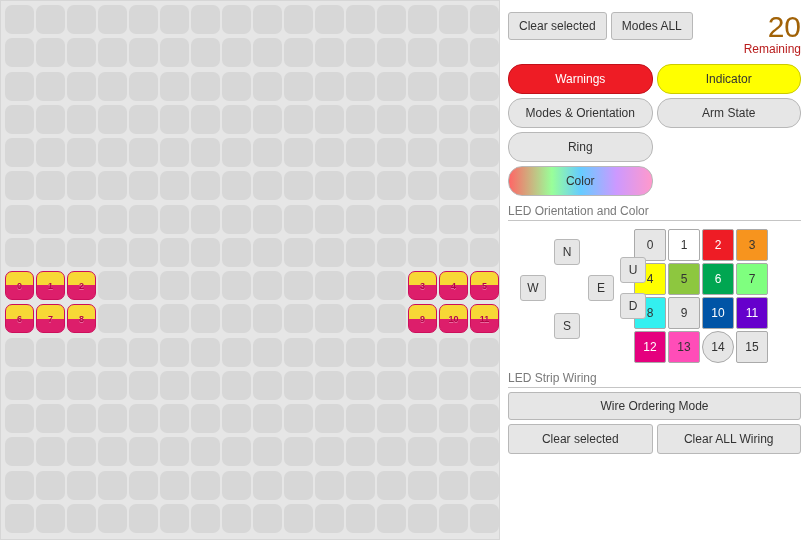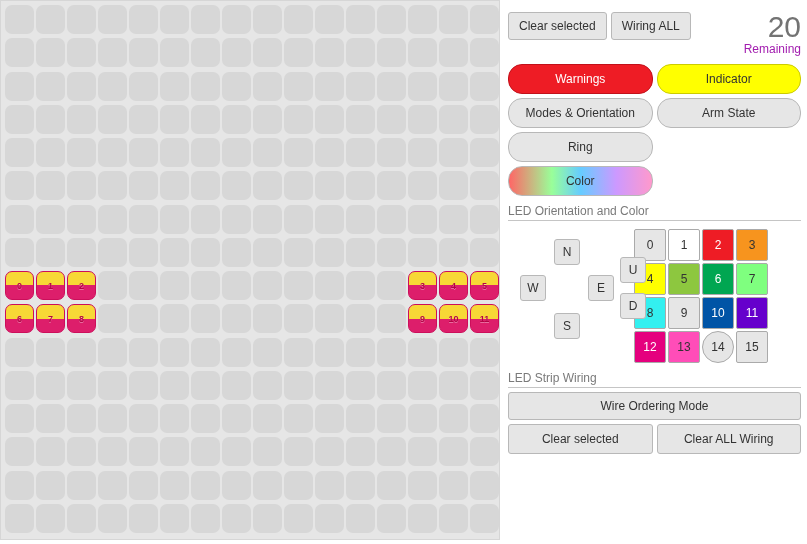--- a/index.html
+++ b/index.html
@@ -7,22 +7,22 @@
 .panel{display:flex;width:807px;height:544px}
 .left{width:500px;height:540px;background:#e6e6e6;border:1px solid #d6d6d6;padding:3px;display:flex;flex-direction:column;justify-content:flex-start}
 .grid{display:grid;grid-template-columns:repeat(16,1fr);grid-template-rows:repeat(16,1fr);gap:0;width:494px;height:534px}
 .cell{width:29px;height:29px;margin:1px;border-radius:7px;background:#d7d7d7;font-size:10px;display:flex;align-items:center;justify-content:center;color:#000}
 .cell.wi{background:linear-gradient(to bottom,#F7D836 0%,#F7D836 50%,#DD1E6B 50%,#DD1E6B 100%);border:1px solid #CC0E5B;color:#B40345;font-weight:bold;font-size:9px;text-shadow:0 1px 0 rgba(255,255,255,.35)}
 .right{flex:1;padding:12px 6px 6px 8px;display:flex;flex-direction:column;gap:4px;color:#333}
 .toprow{display:flex;align-items:flex-start;justify-content:space-between}
 .btn{display:inline-flex;align-items:center;justify-content:center;border:1px solid #b8b8b8;border-radius:3px;background:#e6e6e6;font-size:12px;color:#333;padding:6px 10px;cursor:pointer;white-space:nowrap}
 .btn-lg{height:30px;flex:1}
 .remain{text-align:right}
-.remain-num{color:#737373;font-size:30px;line-height:30px}
-.remain-label{color:#a21caf;font-size:12px}
+.remain-num{color:#a16207;font-size:30px;line-height:30px}
+.remain-label{color:#b91c1c;font-size:12px}
 .section-title{color:#7a7a7a;font-size:12px;border-bottom:1px solid #c5c5c5;padding:4px 0 2px}
 .func-grid{display:grid;grid-template-columns:1fr 1fr;gap:4px;margin-top:4px}
 .func{height:30px;border:1px solid #b8b8b8;border-radius:14px;display:flex;align-items:center;justify-content:center;font-size:12px;cursor:pointer;background:#e6e6e6;color:#333}
 .func.warn{background:#ee1c25;color:#fff;border-color:#c2101a}
 .func.ind{background:#ffff00;border-color:#cccc00}
 .func.color{background:linear-gradient(90deg,#ff6666 0%,#99ff99 30%,#66ccff 50%,#cc99ff 75%,#ff99cc 100%);width:calc(50% - 2px)}
 .orient-color{display:flex;gap:6px;margin-top:4px}
 .dirwrap{width:120px;height:120px;position:relative}
 .dirbtn{position:absolute;width:26px;height:26px;border:1px solid #b8b8b8;border-radius:3px;background:#e6e6e6;display:flex;align-items:center;justify-content:center;font-size:12px;cursor:pointer}
 .dN{top:10px;left:46px}
@@ -299,21 +299,21 @@
         <div class="cell"></div>
         <div class="cell"></div>
         <div class="cell"></div>
         <div class="cell"></div>
       </div>
   </div>
   <div class="right">
     <div class="toprow">
       <div style="display:flex;gap:4px">
         <button class="btn">Clear selected</button>
-        <button class="btn">Wiring ALL</button>
+        <button class="btn">Modes ALL</button>
       </div>
       <div class="remain">
         <div class="remain-num">20</div>
         <div class="remain-label">Remaining</div>
       </div>
     </div>
 
     <div class="func-grid">
       <div class="func warn">Warnings</div>
       <div class="func ind">Indicator</div>

